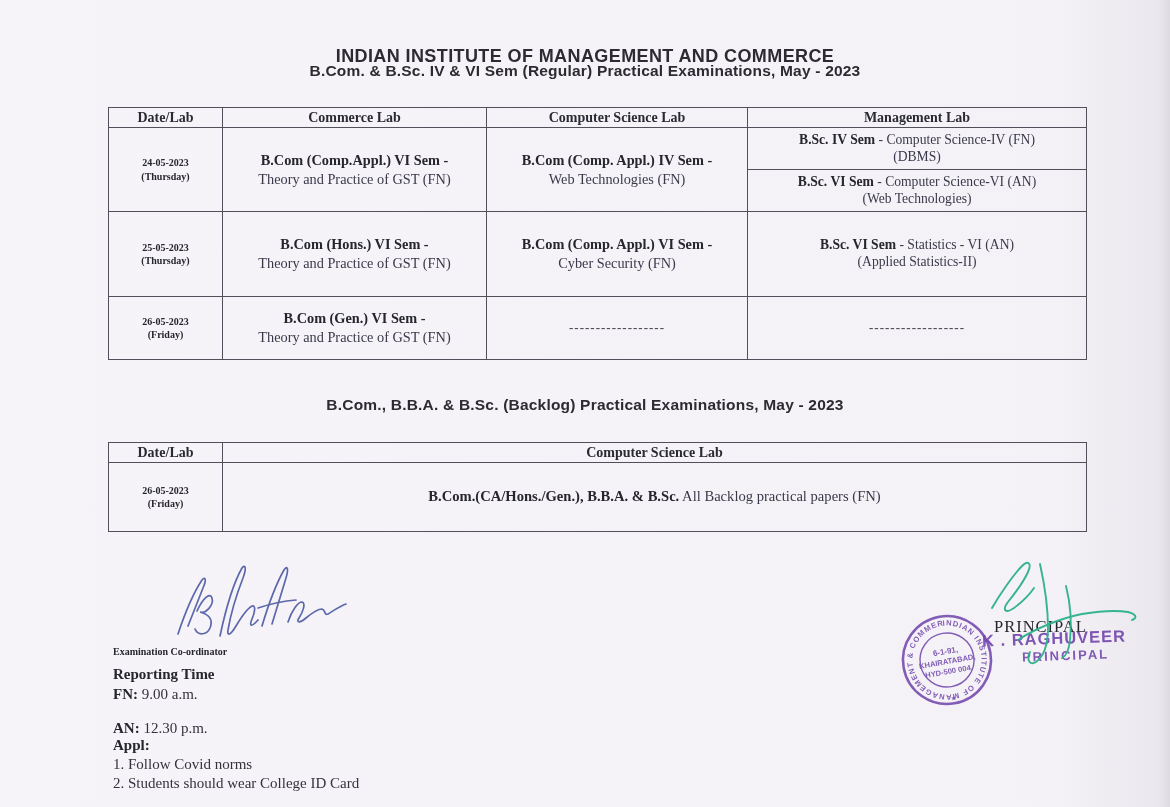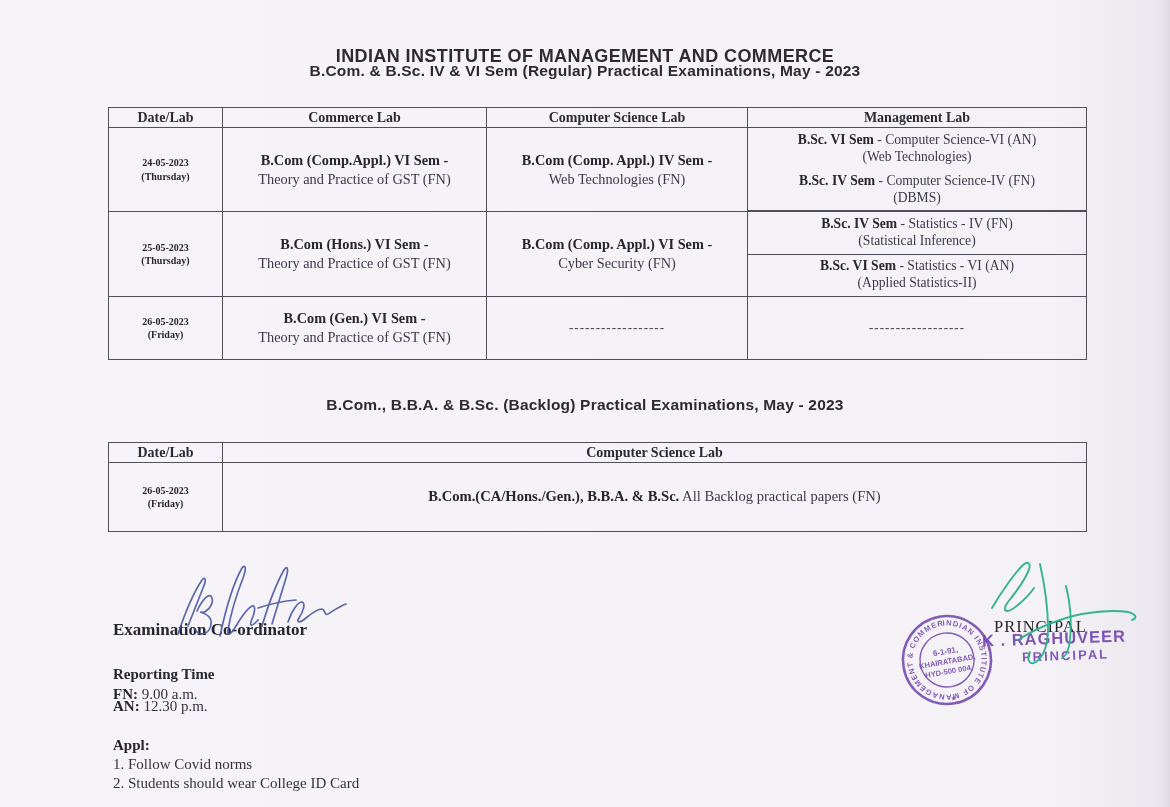--- a/index.html
+++ b/index.html
@@ -44,24 +44,24 @@
   .date-cell { font-weight:bold; font-size:10px; color:#26262e; }
   .mgmt-cell { padding:0 !important; }
   .mgmt-half { flex:1; width:100%; display:flex; flex-direction:column; justify-content:center;
                font-size:13.6px; line-height:1.25; padding:1px 4px; }
   .mgmt-half.top { border-bottom:1px solid #50505a; }
   .dashes { letter-spacing:1px; font-size:13px; color:#4a4a55; font-weight:bold; }
   .backlog-line { font-size:14.6px; }
 
   
   .foot { position:absolute; font-size:15px; color:#33333e; }
-  .coord   { left:113px; top:620px; font-weight:bold; font-size:17px; color:#26262e; }
+  .coord   { left:113px; top:646px; font-weight:bold; font-size:10px; color:#26262e; }
   .rep-ttl { left:113px; top:666px; font-weight:bold; color:#26262e; }
   .fn-line { left:113px; top:686px; }
-  .an-line { left:113px; top:698px; }
+  .an-line { left:113px; top:720px; }
   .note-ttl{ left:113px; top:737px; font-weight:bold; color:#26262e; }
   .note-1  { left:113px; top:756px; }
   .note-2  { left:113px; top:775px; }
 
   
   .printed-principal {
     position:absolute; left:994px; top:617px;
     font-family:"Liberation Serif", serif; font-size:16.5px; letter-spacing:1px; color:#26262b;
   }
   .stamp-name {
@@ -101,49 +101,45 @@
       </div>
       <div class="cell">
         <div class="b">B.Com (Comp.Appl.) VI Sem -</div>
         <div>Theory and Practice of GST (FN)</div>
       </div>
       <div class="cell">
         <div class="b">B.Com (Comp. Appl.) IV Sem -</div>
         <div>Web Technologies (FN)</div>
       </div>
       <div class="cell mgmt-cell">
+        <div class="mgmt-half top">
+          <div><span class="b">B.Sc. IV Sem</span><span> - Computer Science-IV (FN)</span></div>
+          <div>(DBMS)</div>
+        </div>
         <div class="mgmt-half">
           <div><span class="b">B.Sc. VI Sem</span><span> - Computer Science-VI (AN)</span></div>
           <div>(Web Technologies)</div>
         </div>
-        <div class="mgmt-half top">
-          <div><span class="b">B.Sc. IV Sem</span><span> - Computer Science-IV (FN)</span></div>
-          <div>(DBMS)</div>
-        </div>
       </div>
     </div>
 
     <div class="trow r2">
       <div class="cell date-cell">
         <div>25-05-2023</div>
         <div>(Thursday)</div>
       </div>
       <div class="cell">
         <div class="b">B.Com (Hons.) VI Sem -</div>
         <div>Theory and Practice of GST (FN)</div>
       </div>
       <div class="cell">
         <div class="b">B.Com (Comp. Appl.) VI Sem -</div>
         <div>Cyber Security (FN)</div>
       </div>
       <div class="cell mgmt-cell">
-        <div class="mgmt-half top">
-          <div><span class="b">B.Sc. IV Sem</span><span> - Statistics - IV (FN)</span></div>
-          <div>(Statistical Inference)</div>
-        </div>
         <div class="mgmt-half">
           <div><span class="b">B.Sc. VI Sem</span><span> - Statistics - VI (AN)</span></div>
           <div>(Applied Statistics-II)</div>
         </div>
       </div>
     </div>
 
     <div class="trow r3">
       <div class="cell date-cell">
         <div>26-05-2023</div>

